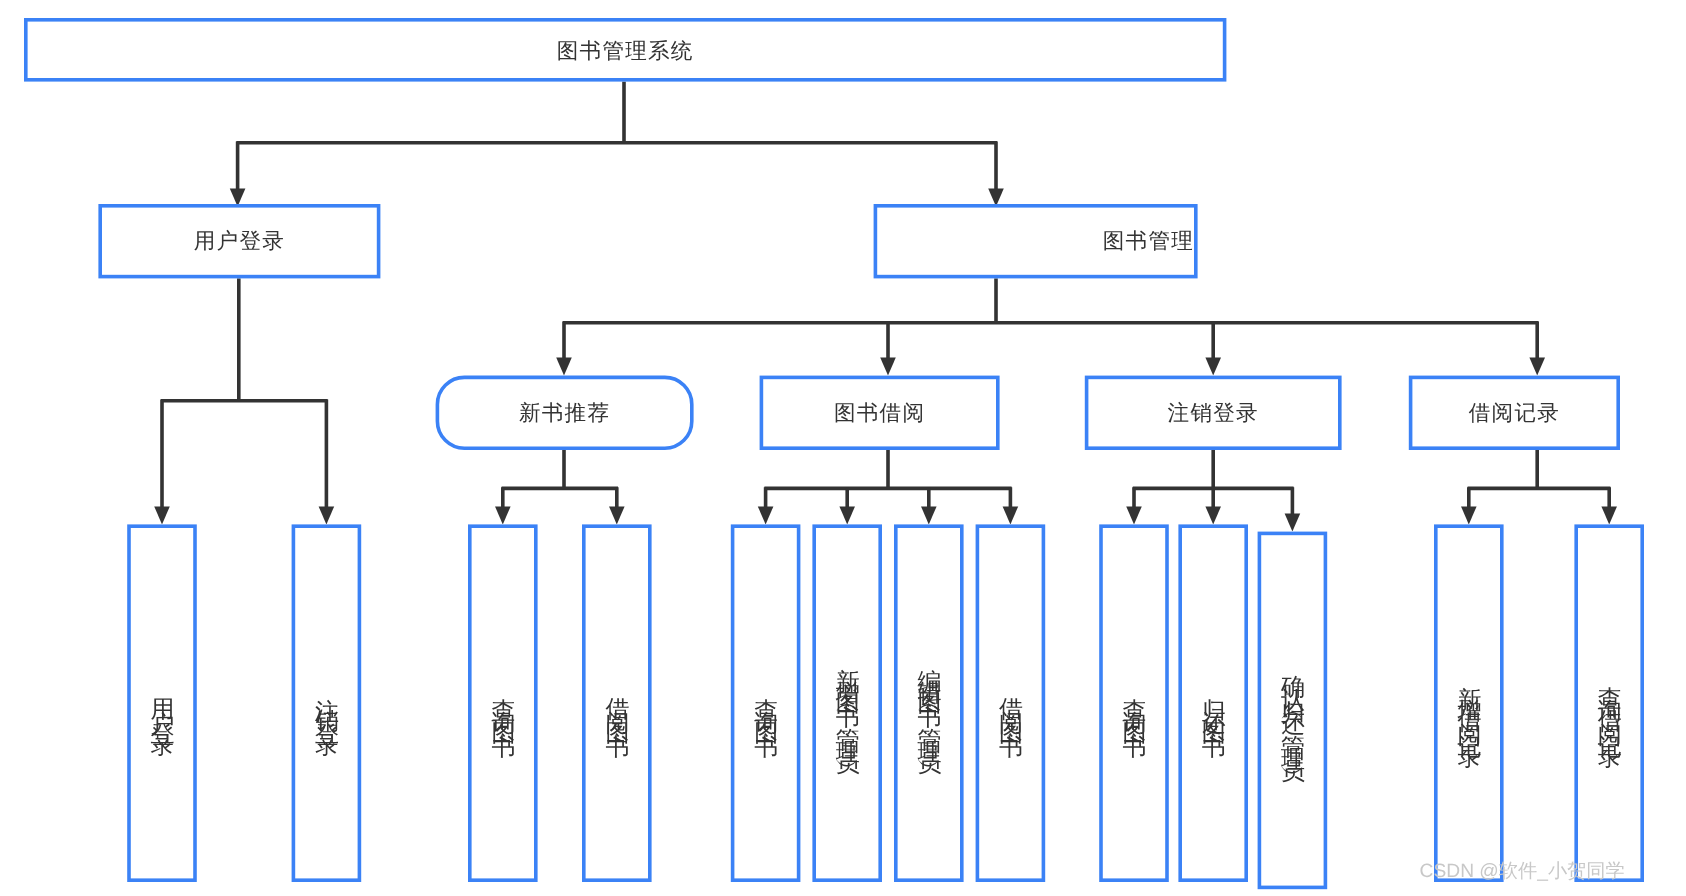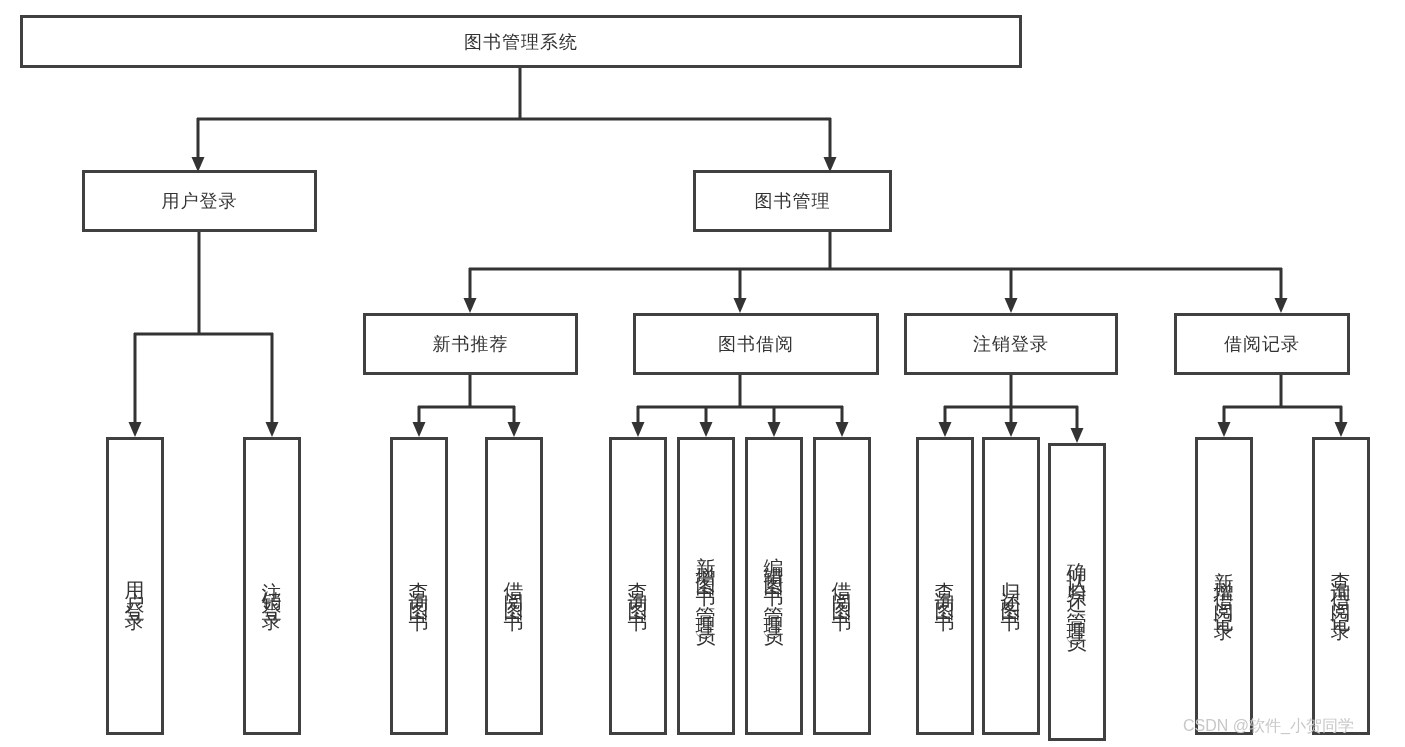--- a/index.html
+++ b/index.html
@@ -12,21 +12,21 @@
     overflow: hidden;
   }
   .connectors {
     position: absolute;
     left: 0; top: 0;
     z-index: 1;
   }
   .box {
     position: absolute;
     box-sizing: border-box;
-    border: 3px solid #404040;
+    border: 3px solid #3b82f6;
     background: #ffffff;
     color: #333333;
     display: flex;
     align-items: center;
     justify-content: center;
     z-index: 2;
   }
   .box.hlabel span {
     font-size: 18px;
     letter-spacing: 1px;
@@ -34,24 +34,24 @@
   }
   .box.vlabel span {
     writing-mode: vertical-rl;
     text-orientation: mixed;
     font-size: 20px;
     letter-spacing: 10px;
     line-height: 1;
   }
   .root-box   { left: 20px;  top: 15px;  width: 1002px; height: 53px; }
   .user-box   { left: 82px;  top: 170px; width: 235px;  height: 62px; }
-  .mgmt-box   { left: 693px; top: 170px; width: 199px;  height: 62px; }
+  .mgmt-box   { left: 728px; top: 170px; width: 270px;  height: 62px; justify-content: flex-end; }
   .sec-box    { top: 313px; height: 62px; }
-  .sec-1 { left: 363px;  width: 215px; }
-  .sec-2 { left: 633px;  width: 246px; }
+  .sec-1 { left: 363px;  width: 215px; border-radius: 24px; }
+  .sec-2 { left: 633px;  width: 200px; }
   .sec-3 { left: 904px;  width: 214px; }
   .sec-4 { left: 1174px; width: 176px; }
   .leaf { top: 437px; width: 58px; height: 298px; }
   .leaf-1  { left: 106px; }
   .leaf-2  { left: 243px; }
   .leaf-3  { left: 390px; }
   .leaf-4  { left: 485px; }
   .leaf-5  { left: 609px; }
   .leaf-6  { left: 677px; }
   .leaf-7  { left: 745px; }

